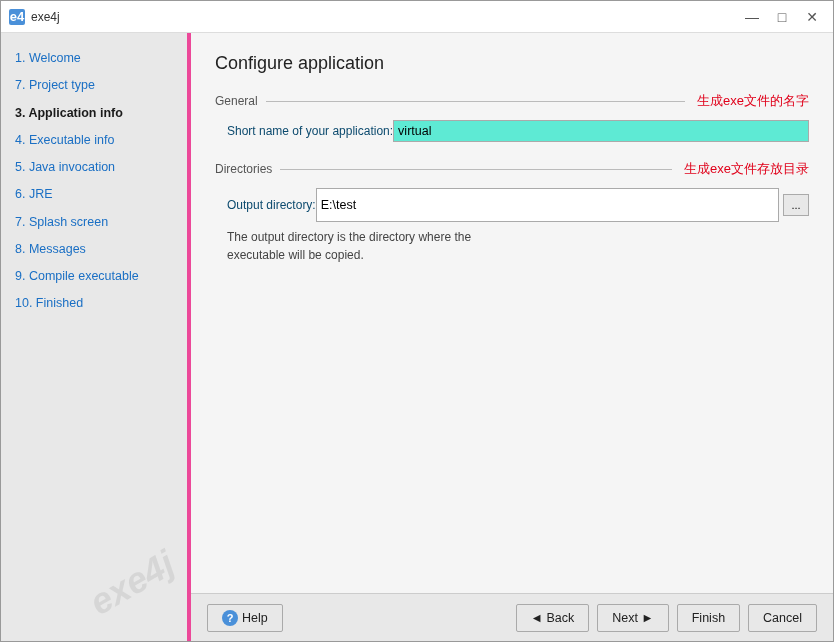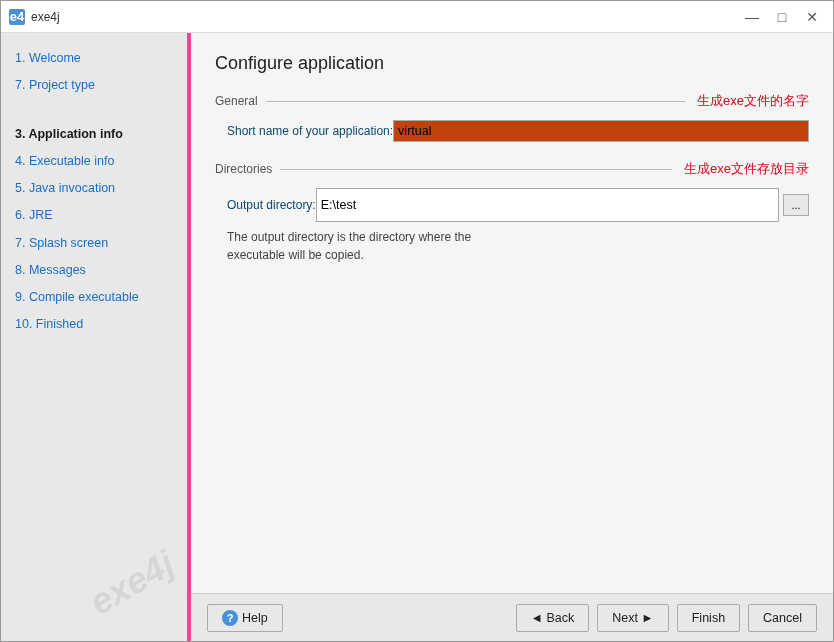--- a/index.html
+++ b/index.html
@@ -96,21 +96,20 @@
       padding: 3px 6px;
       color: #1a6fc4;
       cursor: pointer;
       font-size: 12.5px;
       line-height: 1.7;
       white-space: nowrap;
     }
     .sidebar-item.active {
       font-weight: bold;
       color: #1a1a1a;
-      margin-top: 21px;
     }
     .main {
       flex: 1;
       background: #f5f5f5;
       display: flex;
       flex-direction: column;
     }
     .main-content {
       flex: 1;
       padding: 20px 24px;
@@ -156,21 +155,21 @@
     .field-label {
       font-size: 12px;
       color: #0c4a6e;
       margin-right: 0;
       white-space: nowrap;
     }
     .field-input {
       flex: 1;
       height: 22px;
       border: 1px solid #aaa;
-      background: #c2410c;
+      background: #5eead4;
       padding: 0 4px;
       font-size: 12.5px;
       outline: none;
     }
     .dir-row {
       display: flex;
       align-items: center;
       margin-bottom: 6px;
       padding-left: 12px;
     }

